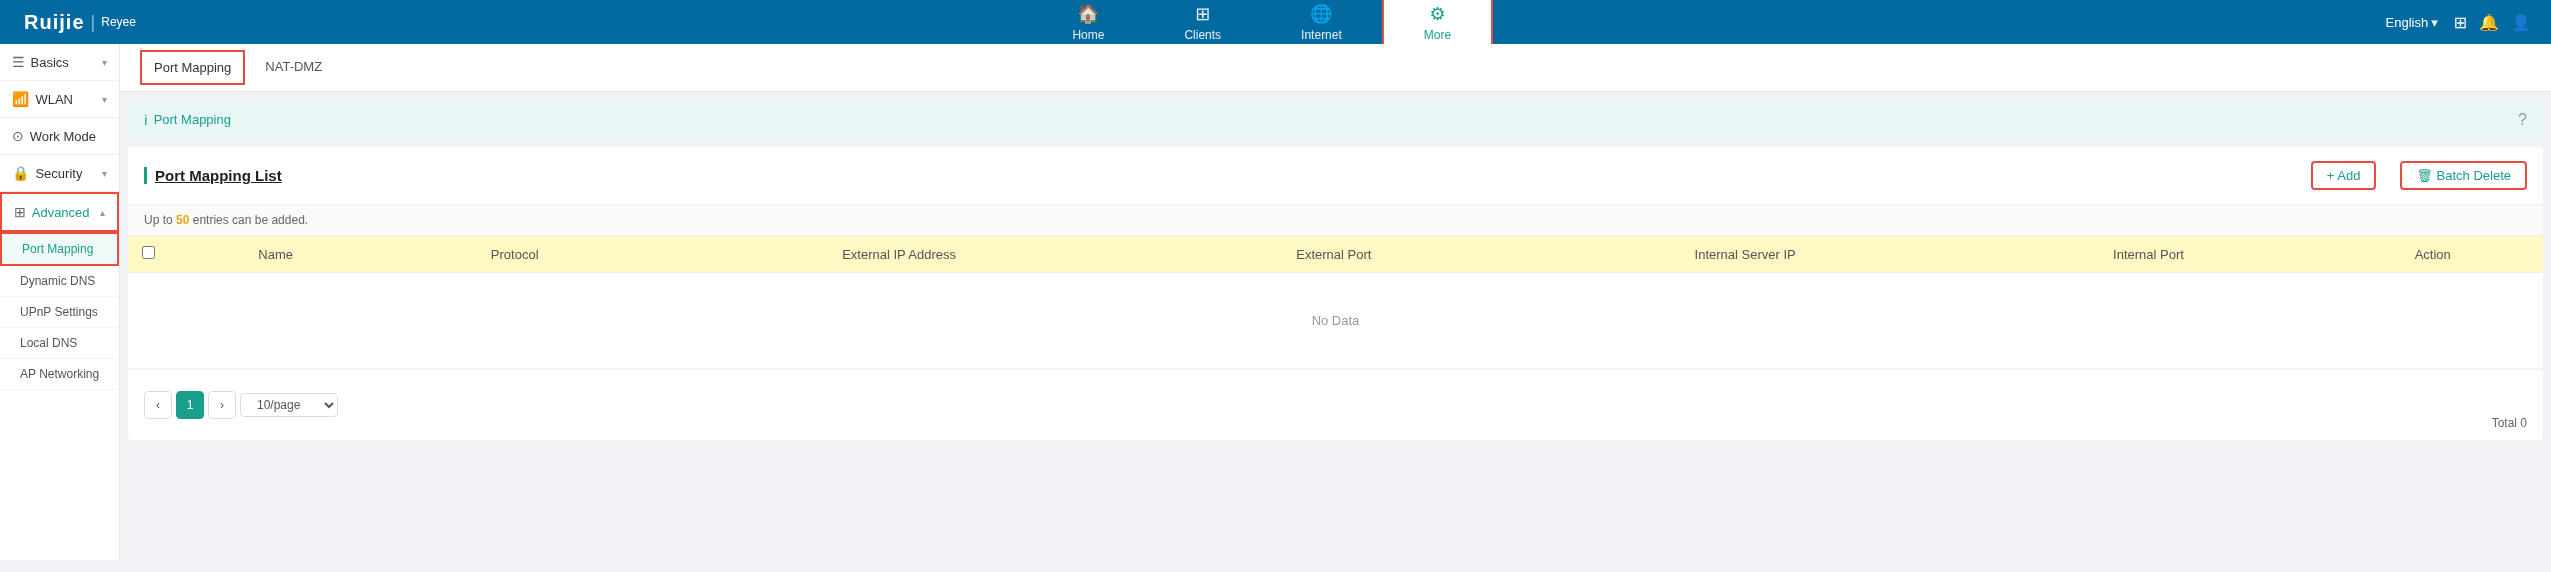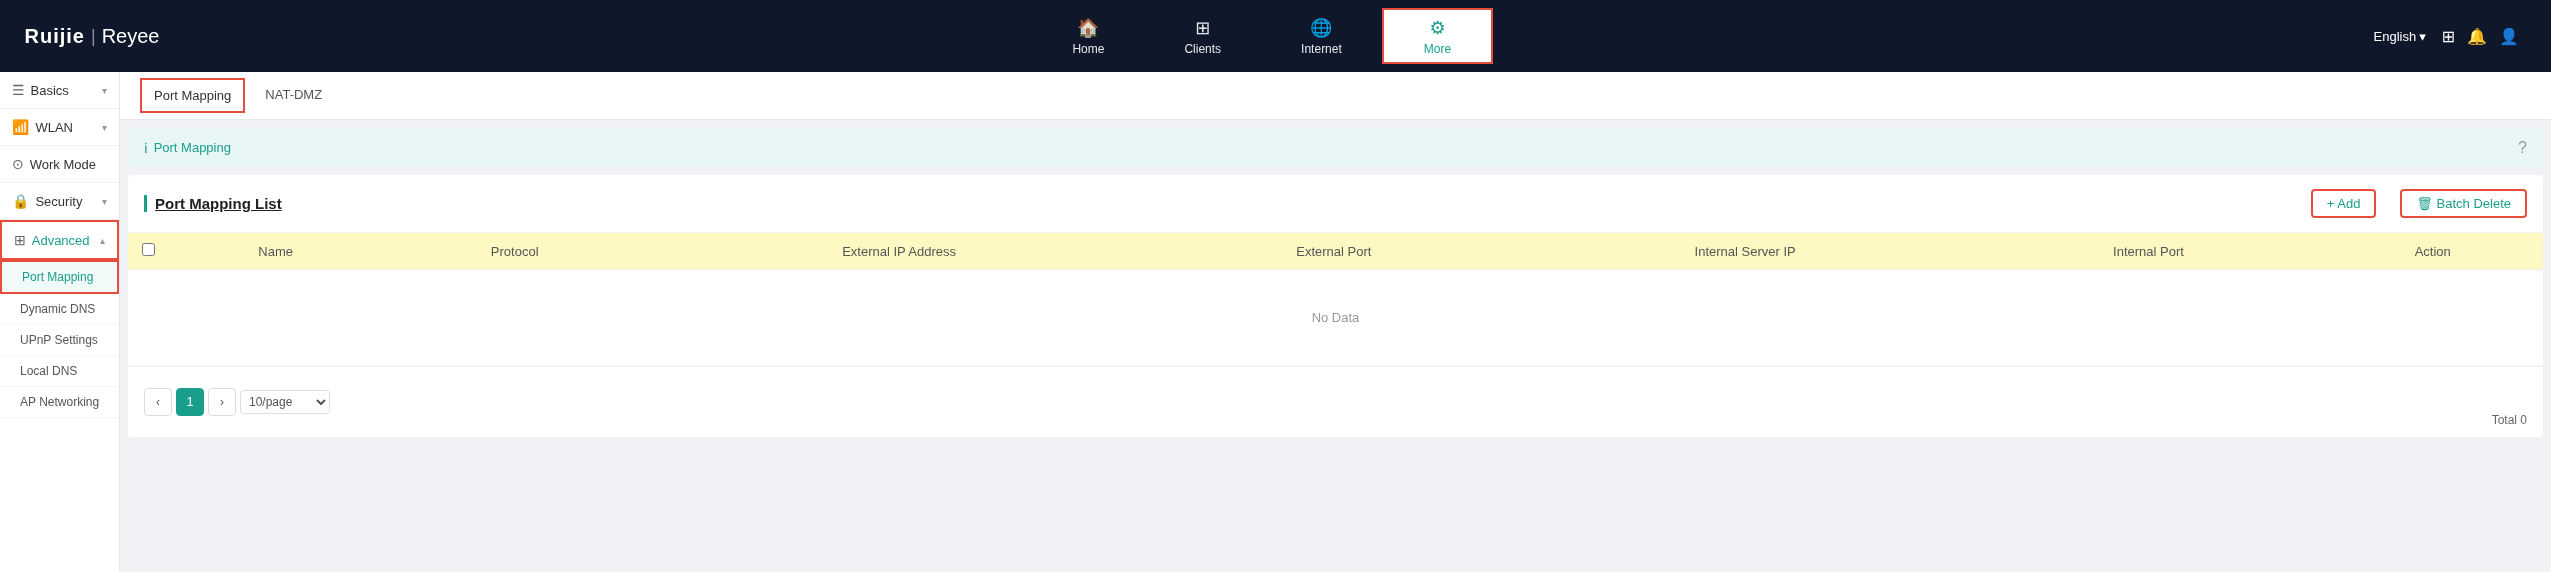--- a/index.html
+++ b/index.html
@@ -1,24 +1,24 @@
 <!DOCTYPE html>
 <html><head>
   <meta charset="utf-8">
   <style>
     * { margin: 0; padding: 0; box-sizing: border-box; }
     body { font-family: -apple-system, BlinkMacSystemFont, 'Segoe UI', Arial, sans-serif; font-size: 13px; background: #f0f2f5; color: #333; }
 
     
     .top-nav {
-      background: #0f172a;
-      display: flex;
-      align-items: center;
-      height: 72px;
-      padding: 0 12px;
+      background: #0369a1;
+      display: flex;
+      align-items: center;
+      height: 44px;
+      padding: 0 0;
     }
     .logo-area {
       width: 160px;
       display: flex;
       align-items: center;
       justify-content: center;
       padding: 0 16px;
       flex-shrink: 0;
     }
     .logo-text {
@@ -27,21 +27,21 @@
       font-weight: bold;
       letter-spacing: 1px;
     }
     .logo-divider {
       color: rgba(255,255,255,0.5);
       margin: 0 6px;
       font-size: 18px;
     }
     .logo-sub {
       color: white;
-      font-size: 20px;
+      font-size: 12px;
       font-weight: 500;
     }
     .nav-items {
       display: flex;
       align-items: center;
       flex: 1;
       justify-content: center;
       gap: 0;
     }
     .nav-item {
@@ -274,21 +274,21 @@
       color: #555;
     }
     .page-btn.current {
       background: #1a9e8c;
       color: white;
       border-color: #1a9e8c;
     }
     .page-size-select {
       border: 1px solid #ddd;
       border-radius: 4px;
-      padding: 3px 20px 3px 4px;
+      padding: 3px 20px 3px 12px;
       font-size: 12px;
       color: #555;
       background: white;
       cursor: pointer;
       appearance: auto;
     }
     .total-text { font-size: 12px; color: #666; margin-top: 36px; }
   </style>
 </head>
 <body>
@@ -403,20 +403,25 @@
     <div class="content-area">
 
       <div class="section-header">
         <div class="section-title section-title-bar">Port Mapping List</div>
         <div class="action-buttons">
           <button class="btn-add">+ Add</button>
           <button class="btn-batch-delete">🗑 Batch Delete</button>
         </div>
       </div>
 
+      <div class="hint-bar">
+        <span>Up to</span>
+        <span class="hint-count">50</span>
+        <span>entries can be added.</span>
+      </div>
 
       <table class="data-table">
         <thead>
           <tr>
             <th class="th-checkbox">
               <input type="checkbox" style="">
             </th>
             <th>Name</th>
             <th>Protocol</th>
             <th>External IP Address</th>

